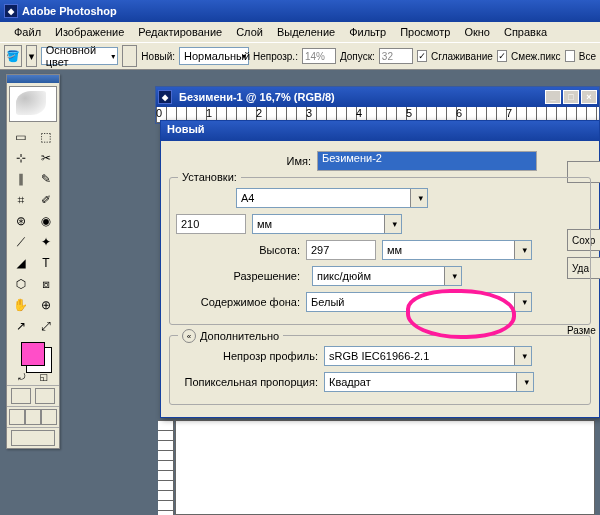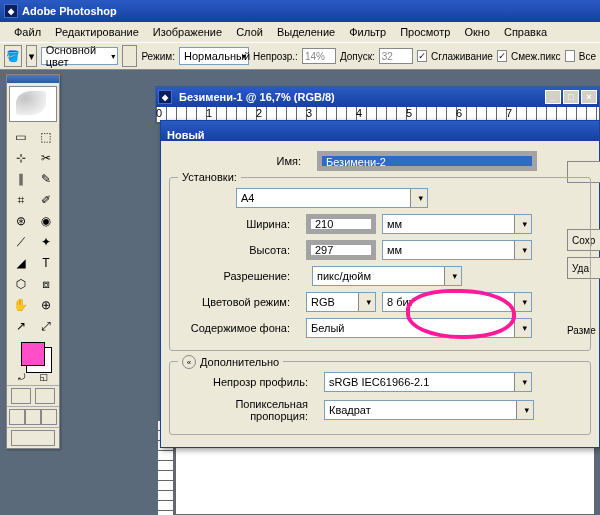--- a/index.html
+++ b/index.html
@@ -25,25 +25,25 @@
 .swatch-extras { display: flex; justify-content: space-around; padding: 2px 4px; }
 .mode-row { display: flex; justify-content: space-around; padding: 2px; border-top: 1px solid #aaa; }
 .mode-box { width: 20px; height: 16px; border: 1px solid #888; background: #ece9d8; }
 .doc-window { position: absolute; left: 155px; top: 86px; width: 445px; background: #ece9d8; border: 1px solid #3a5a9a; }
 .doc-title { background: linear-gradient(#2a5bc4, #1540a0); color: #fff; height: 20px; display: flex; align-items: center; justify-content: space-between; padding: 0 2px; font-weight: bold; }
 .win-btns { display: flex; gap: 2px; }
 .win-btn { width: 16px; height: 14px; background: #d4d0c8; border: 1px solid #fff; font-size: 9px; display: flex; align-items: center; justify-content: center; }
 .ruler-h { height: 16px; background: #fff; border-bottom: 1px solid #666; background-image: repeating-linear-gradient(to right, #666 0, #666 1px, transparent 1px, transparent 10px); display: flex; font-size: 7px; }
 .ruler-h span { width: 50px; }
 .dialog { position: absolute; left: 160px; top: 120px; width: 440px; background: #ece9d8; border: 1px solid #1540a0; box-shadow: 2px 2px 6px rgba(0,0,0,0.4); }
-.dialog-title { background: linear-gradient(#2a5bc4, #1540a0); color: #fff; height: 20px; padding: 8px 6px; font-weight: bold; }
+.dialog-title { background: linear-gradient(#2a5bc4, #1540a0); color: #fff; height: 20px; padding: 2px 6px; font-weight: bold; }
 .dialog-body { padding: 10px 8px 12px 8px; position: relative; }
 .form-row { display: flex; align-items: center; margin-bottom: 6px; }
-.form-label { width: 148px; text-align: right; padding-right: 16px; }
-.text-input { background: #fff; border: 5px solid #a3a3a3; height: 20px; padding: 0 4px; }
+.form-label { width: 148px; text-align: right; padding-right: 6px; }
+.text-input { background: #fff; border: 1px solid #a3a3a3; height: 20px; padding: 0 4px; }
 .text-input.sel { background: #316ac5; color: #fff; }
 .select { background: #fff; border: 1px solid #7b9ebd; height: 20px; padding: 0 4px; position: relative; display: flex; align-items: center; }
 .select::after { content: ""; position: absolute; right: 0; top: 0; width: 16px; height: 100%; background: #ece9d8; border-left: 1px solid #888; }
 .select::before { content: "▾"; position: absolute; right: 4px; font-size: 9px; z-index: 1; }
 .fieldset { border: 1px solid #aaa; border-radius: 3px; padding: 10px 6px 6px 6px; margin-top: 4px; position: relative; }
 .fieldset > .legend { position: absolute; top: -7px; left: 8px; background: #ece9d8; padding: 0 4px; display: flex; align-items: center; gap: 4px; }
 .chev { width: 14px; height: 14px; border: 1px solid #888; border-radius: 50%; display: flex; align-items: center; justify-content: center; font-size: 8px; background: #ece9d8; }
 .side-btns { position: absolute; right: -3px; top: 20px; display: flex; flex-direction: column; gap: 6px; }
 .side-btn { width: 35px; height: 22px; background: #ece9d8; border: 1px solid #888; border-right: none; font-size: 10px; padding-left: 4px; display: flex; align-items: center; overflow: hidden; }
 .highlight { position: absolute; border: 4px solid #ff1a9c; border-radius: 40% 50% 45% 50%; width: 110px; height: 50px; pointer-events: none; }
@@ -53,38 +53,38 @@
 </head>
 <body>
 
 <div class="titlebar">
   <span class="ps-icon">◆</span>
   <span>Adobe Photoshop</span>
 </div>
 
 <div class="menubar">
   <span>Файл</span>
+  <span>Изображение</span>
   <span>Редактирование</span>
-  <span>Изображение</span>
   <span>Слой</span>
   <span>Выделение</span>
   <span>Фильтр</span>
   <span>Просмотр</span>
   <span>Окно</span>
   <span>Справка</span>
 </div>
 
 <div class="optionbar">
   <div class="tool-btn">🪣</div>
   <div class="tool-btn" style="width:12px">▾</div>
   <div class="dropdown-sm" style="width:90px">
       <span>Основной цвет</span>
     </div>
   <div class="tool-btn" style="width:18px"></div>
-  <span class="opt-label">Режим:</span>
+  <span class="opt-label">Новый:</span>
   <div class="dropdown-sm" style="width:70px">
       <span>Нормальный</span>
     </div>
   <span class="opt-label">Непрозр.:</span>
   <input class="opt-input" value="14%" style="">
   <span class="opt-label">Допуск:</span>
   <input class="opt-input" value="32" style="">
   <span class="checkbox">✓</span>
   <span class="opt-label">Сглаживание</span>
   <span class="checkbox">✓</span>
@@ -181,21 +181,20 @@
 
     <div class="fieldset">
       <div class="legend">Установки:</div>
       <div class="form-row">
         <div style="width:60px"></div>
         <div class="select" style="width:192px">
             <span>A4</span>
           </div>
       </div>
       <div class="form-row">
-        <div class="form-label" style="width:130px">Ширина:</div>
         <input class="text-input" style="width: 70px;" value="210">
         <div style="width:6px"></div>
         <div class="select" style="width:150px">
             <span>мм</span>
           </div>
       </div>
       <div class="form-row">
         <div class="form-label" style="width:130px">Высота:</div>
         <input class="text-input" style="width: 70px;" value="297">
         <div style="width:6px"></div>
@@ -204,30 +203,20 @@
           </div>
       </div>
       <div class="form-row">
         <div class="form-label" style="width:130px">Разрешение:</div>
         <div style="width:6px"></div>
         <div class="select" style="width:150px">
             <span>пикс/дюйм</span>
           </div>
       </div>
       <div class="form-row">
-        <div class="form-label" style="width:130px">Цветовой режим:</div>
-        <div class="select" style="width:70px">
-            <span>RGB</span>
-          </div>
-        <div style="width:6px"></div>
-        <div class="select" style="width:150px">
-            <span>8 бит</span>
-          </div>
-      </div>
-      <div class="form-row">
         <div class="form-label" style="width:130px">Содержимое фона:</div>
         <div class="select" style="width:226px">
             <span>Белый</span>
           </div>
       </div>
     </div>
 
     <div class="fieldset" style="margin-top:10px">
       <div class="legend">
           <span class="chev">«</span>

